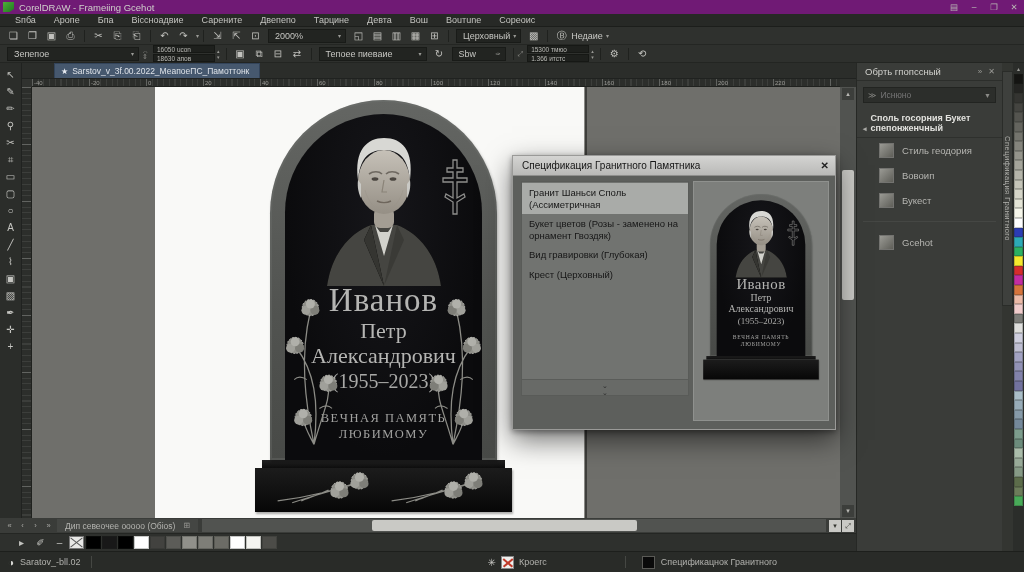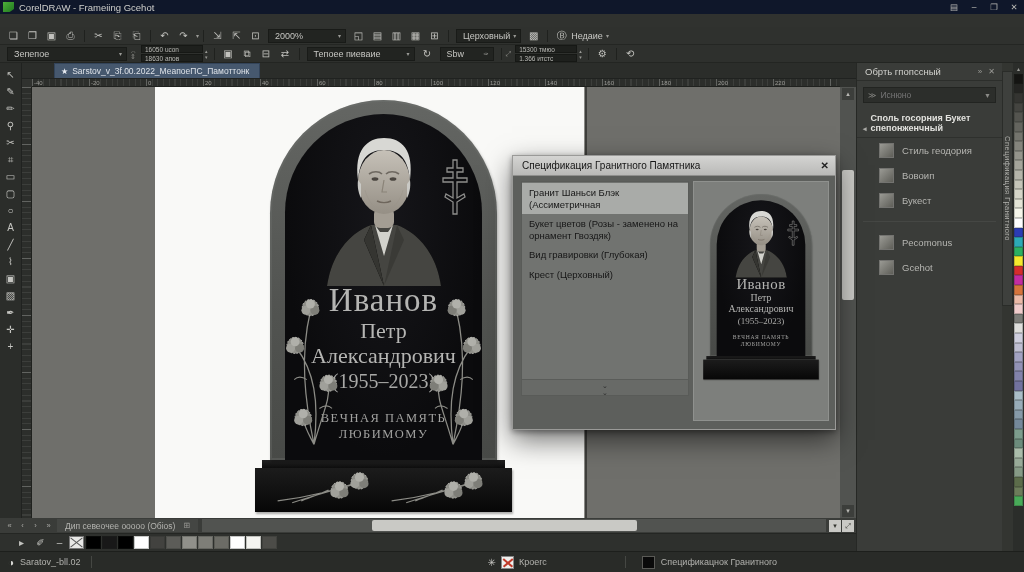--- a/index.html
+++ b/index.html
@@ -1,21 +1,21 @@
 <!DOCTYPE html>
 <html><head>
 <meta charset="utf-8">
 <style>
   * { margin:0; padding:0; box-sizing:border-box; }
   html,body { background:#111; }
   #app { position:relative; width:1024px; height:572px; overflow:hidden;
          font-family:"Liberation Sans", sans-serif; color:#c8c8c4; background:#30322f; }
 
   
-  .titlebar { position:absolute; left:0; top:0; width:1024px; height:14px; background:#0f172a;
+  .titlebar { position:absolute; left:0; top:0; width:1024px; height:14px; background:#701a75;
               display:flex; align-items:center; font-size:9.5px; color:#cfcfcb; }
   .app-logo { width:11px; height:10px; margin:0 5px 0 3px; background:linear-gradient(135deg,#4fae3a,#1f7a1f);
               clip-path:polygon(0 0,100% 0,100% 70%,60% 100%,0 100%); }
   .win-controls { margin-left:auto; display:flex; }
   .win-btn { width:20px; text-align:center; font-size:8.5px; color:#b8b8b4; cursor:default; }
   .menubar { position:absolute; left:0; top:14px; width:1024px; height:13px; background:#272926;
              display:flex; align-items:center; padding-left:6px; font-size:9px; border-bottom:1px solid #1c1e1b;}
   .menu-item { padding:0 9px; color:#c4c4c0; }
   .toolbar1 { position:absolute; left:0; top:27px; width:1024px; height:18px; background:#2f312e;
               display:flex; align-items:center; padding-left:4px; border-bottom:1px solid #242623; }
@@ -235,20 +235,33 @@
     <span class="app-logo"></span>
     <span>CorelDRAW - Frameiing Gcehot</span>
     <span class="win-controls">
         <span class="win-btn"><span>▤</span></span>
         <span class="win-btn"><span>–</span></span>
         <span class="win-btn"><span>❐</span></span>
         <span class="win-btn"><span>✕</span></span>
       </span>
   </div>
 
+  <div class="menubar">
+      <span class="menu-item">Sпба</span>
+      <span class="menu-item">Аропе</span>
+      <span class="menu-item">Бпа</span>
+      <span class="menu-item">Віссноадвие</span>
+      <span class="menu-item">Сарените</span>
+      <span class="menu-item">Двепепо</span>
+      <span class="menu-item">Тарцине</span>
+      <span class="menu-item">Девта</span>
+      <span class="menu-item">Вош</span>
+      <span class="menu-item">Bouтune</span>
+      <span class="menu-item">Сореоис</span>
+    </div>
 
   <div class="toolbar1">
     <span style="display:flex">
         <span class="tbtn">
           <span class="glyph">❏</span>
         </span>
         <span class="tbtn">
           <span class="glyph">❐</span>
         </span>
         <span class="tbtn">
@@ -323,21 +336,21 @@
       </span>
     <span class="tsep"></span>
     <span class="tbtn">
         <span>Ⓑ</span>
       </span>
     <span style="font-size:9px">Недаие</span>
     <span class="caret">▾</span>
   </div>
 
   <div class="toolbar2">
-    <span class="combo" style="width:120px">
+    <span class="combo" style="width:132px">
       <span>Зепепое</span>
       <span class="caret" style="margin-left:auto">▾</span>
     </span>
     <span class="mini-ico">
       <span>⇔</span>
         <span>⇕</span>
     </span>
     <span class="fieldgroup">
       <span class="field">16050 ucon</span>
       <span class="field">18630 апов</span>
@@ -610,24 +623,20 @@
           <span class="dock-ico"></span>
           <span>Вовоип</span>
         </div>
         <div class="dock-item">
           <span class="dock-ico"></span>
           <span>Букест</span>
         </div>
       </div>
     <div class="dock-sep"></div>
     <div>
-        <div class="dock-item">
-          <span class="dock-ico"></span>
-          <span>Pecomonus</span>
-        </div>
         <div class="dock-item">
           <span class="dock-ico"></span>
           <span>Gcehot</span>
         </div>
       </div>
   </div>
 
   <div class="tabstrip">
     <div class="vtab">Спецификация Гранитного</div>
   </div>
@@ -683,21 +692,21 @@
       </span>
   </div>
 
   <div class="dialog">
     <div class="dialog-title">
       <span>Спецификация Гранитного Памятника</span>
       <span class="dclose">✕</span>
     </div>
     <div class="spec-list">
       <div class="spec-items">
-          <div class="spec-item">Гранит Шаньси Блэк (Ассиметричная</div>
+          <div class="spec-item">Гранит Шаньси Споль (Ассиметричная</div>
           <div class="spec-item">Букет цветов (Розы - заменено на орнамент Гвоздяк)</div>
           <div class="spec-item">Вид гравировки (Глубокая)</div>
           <div class="spec-item">Крест (Церховный)</div>
         </div>
       <div class="spec-more">
         <div>⌄</div>
         <div>⌄</div>
       </div>
     </div>
     <div class="preview-pane">

